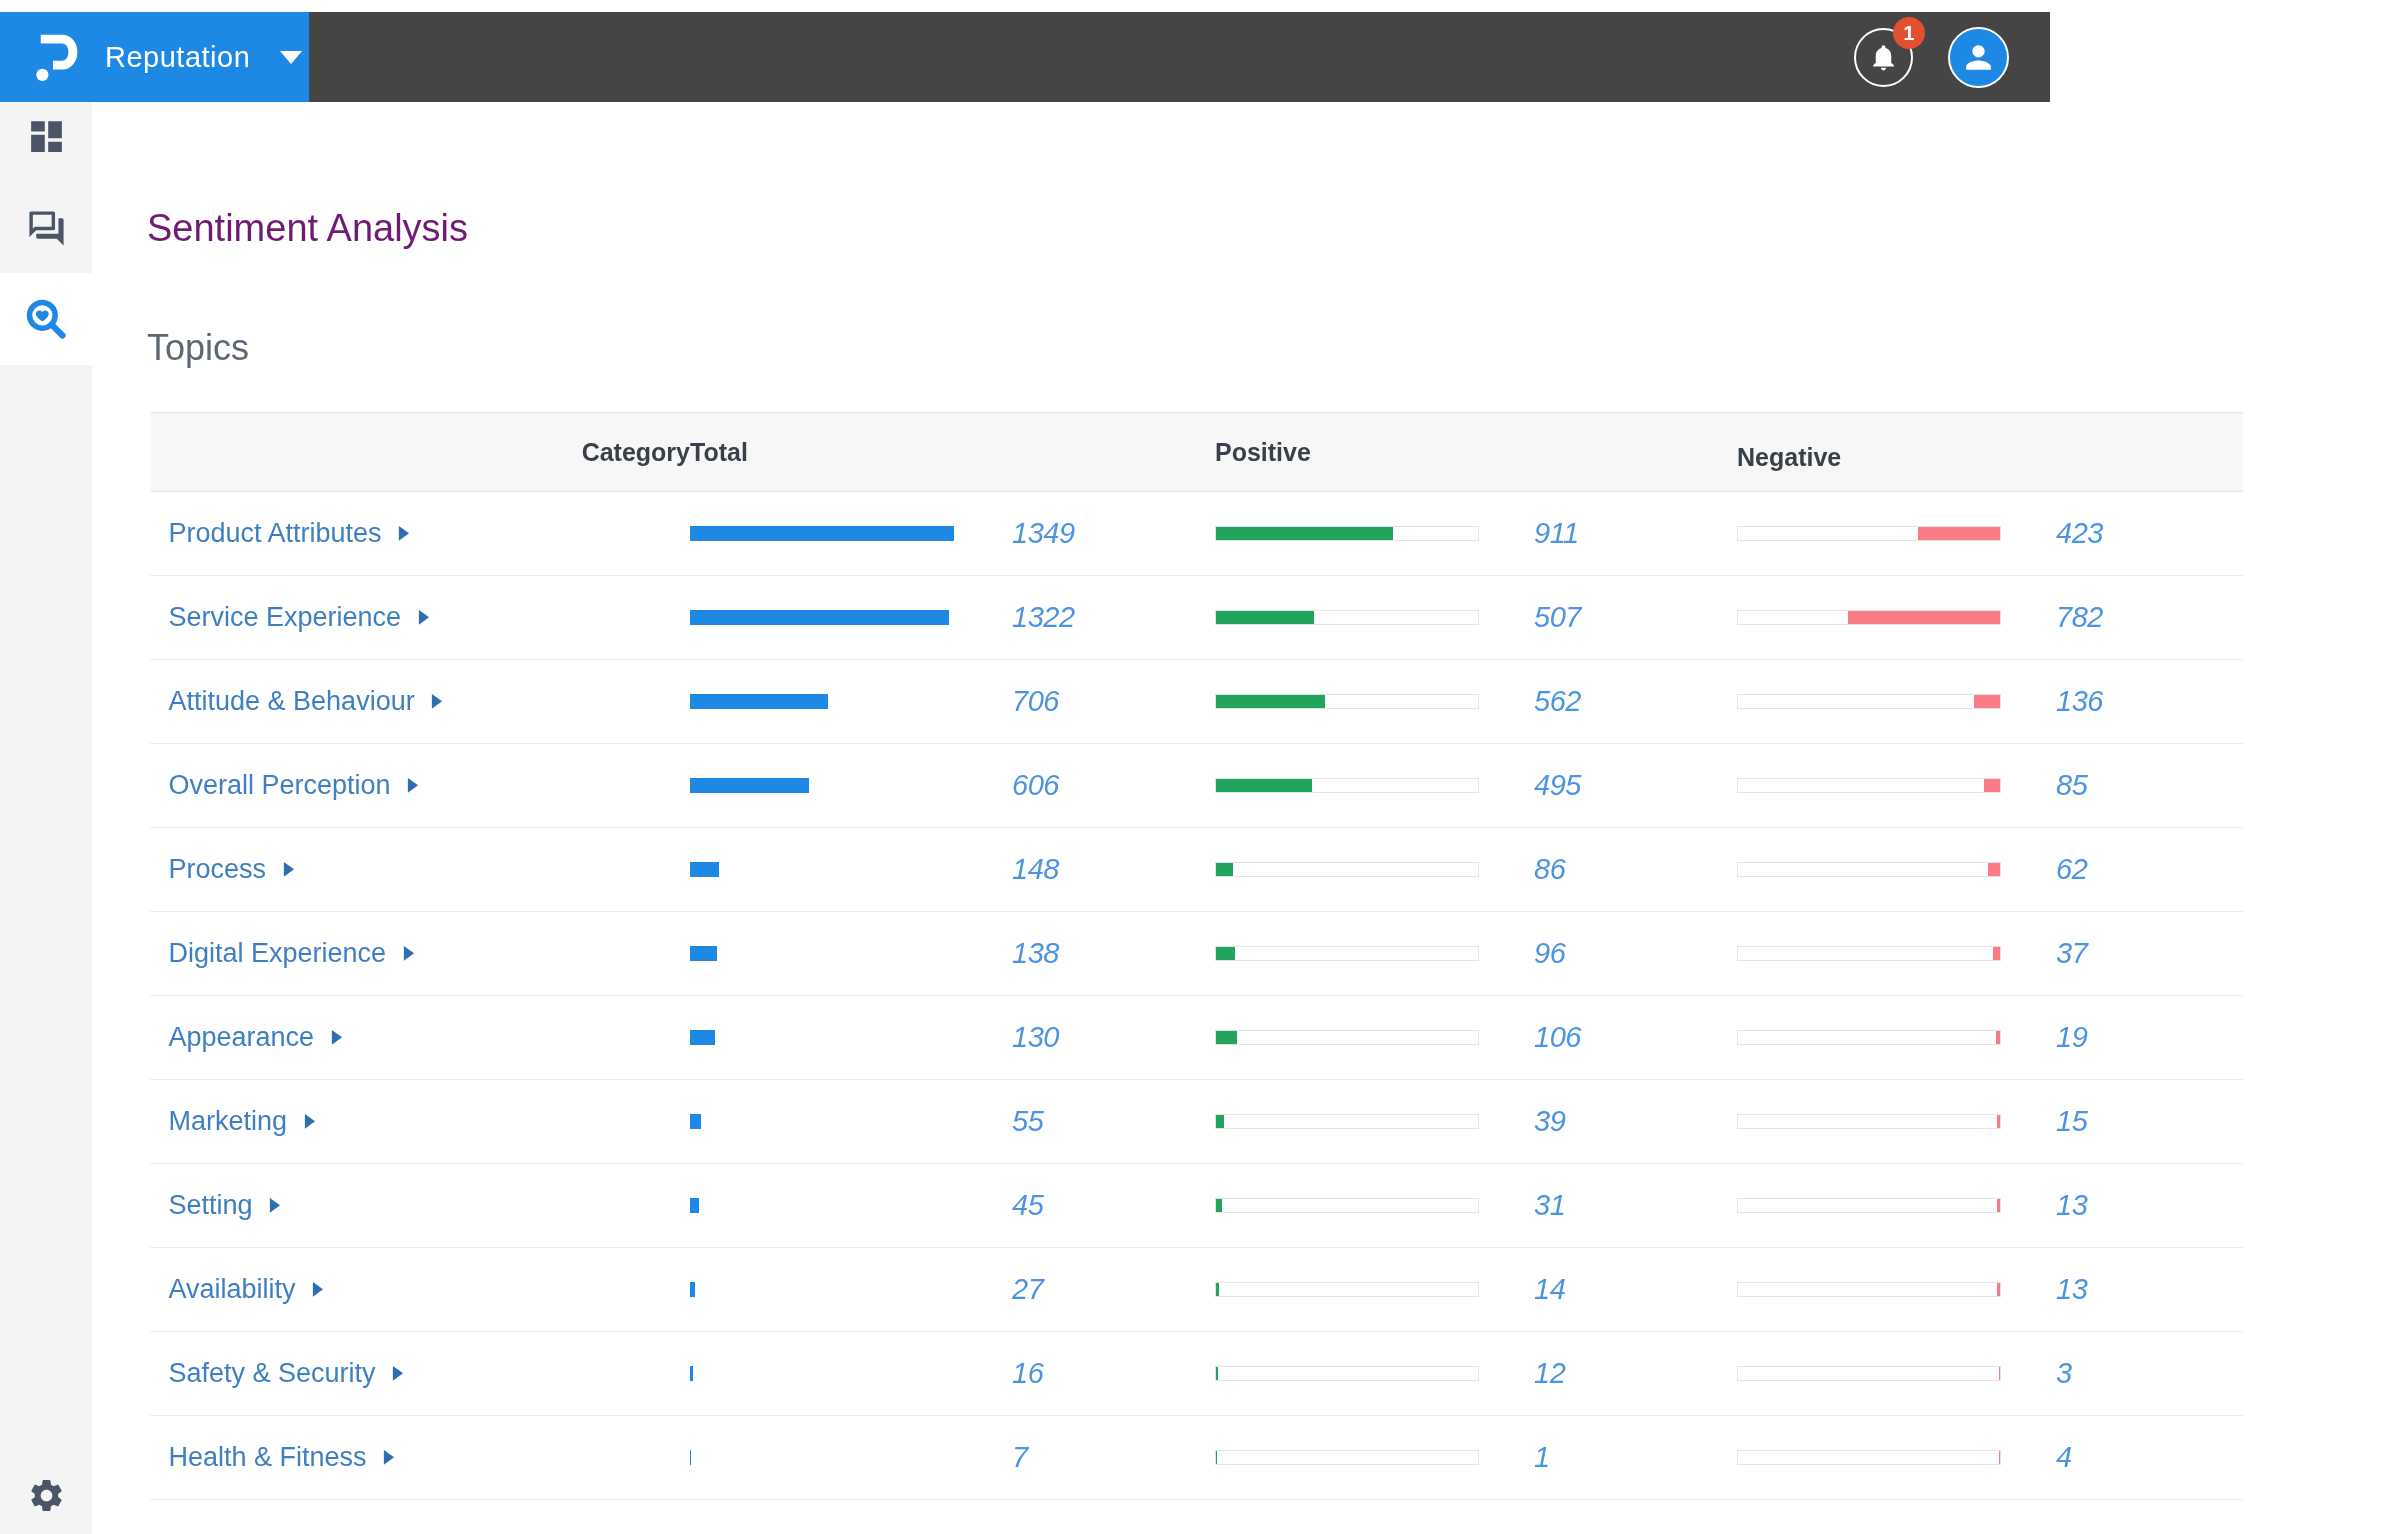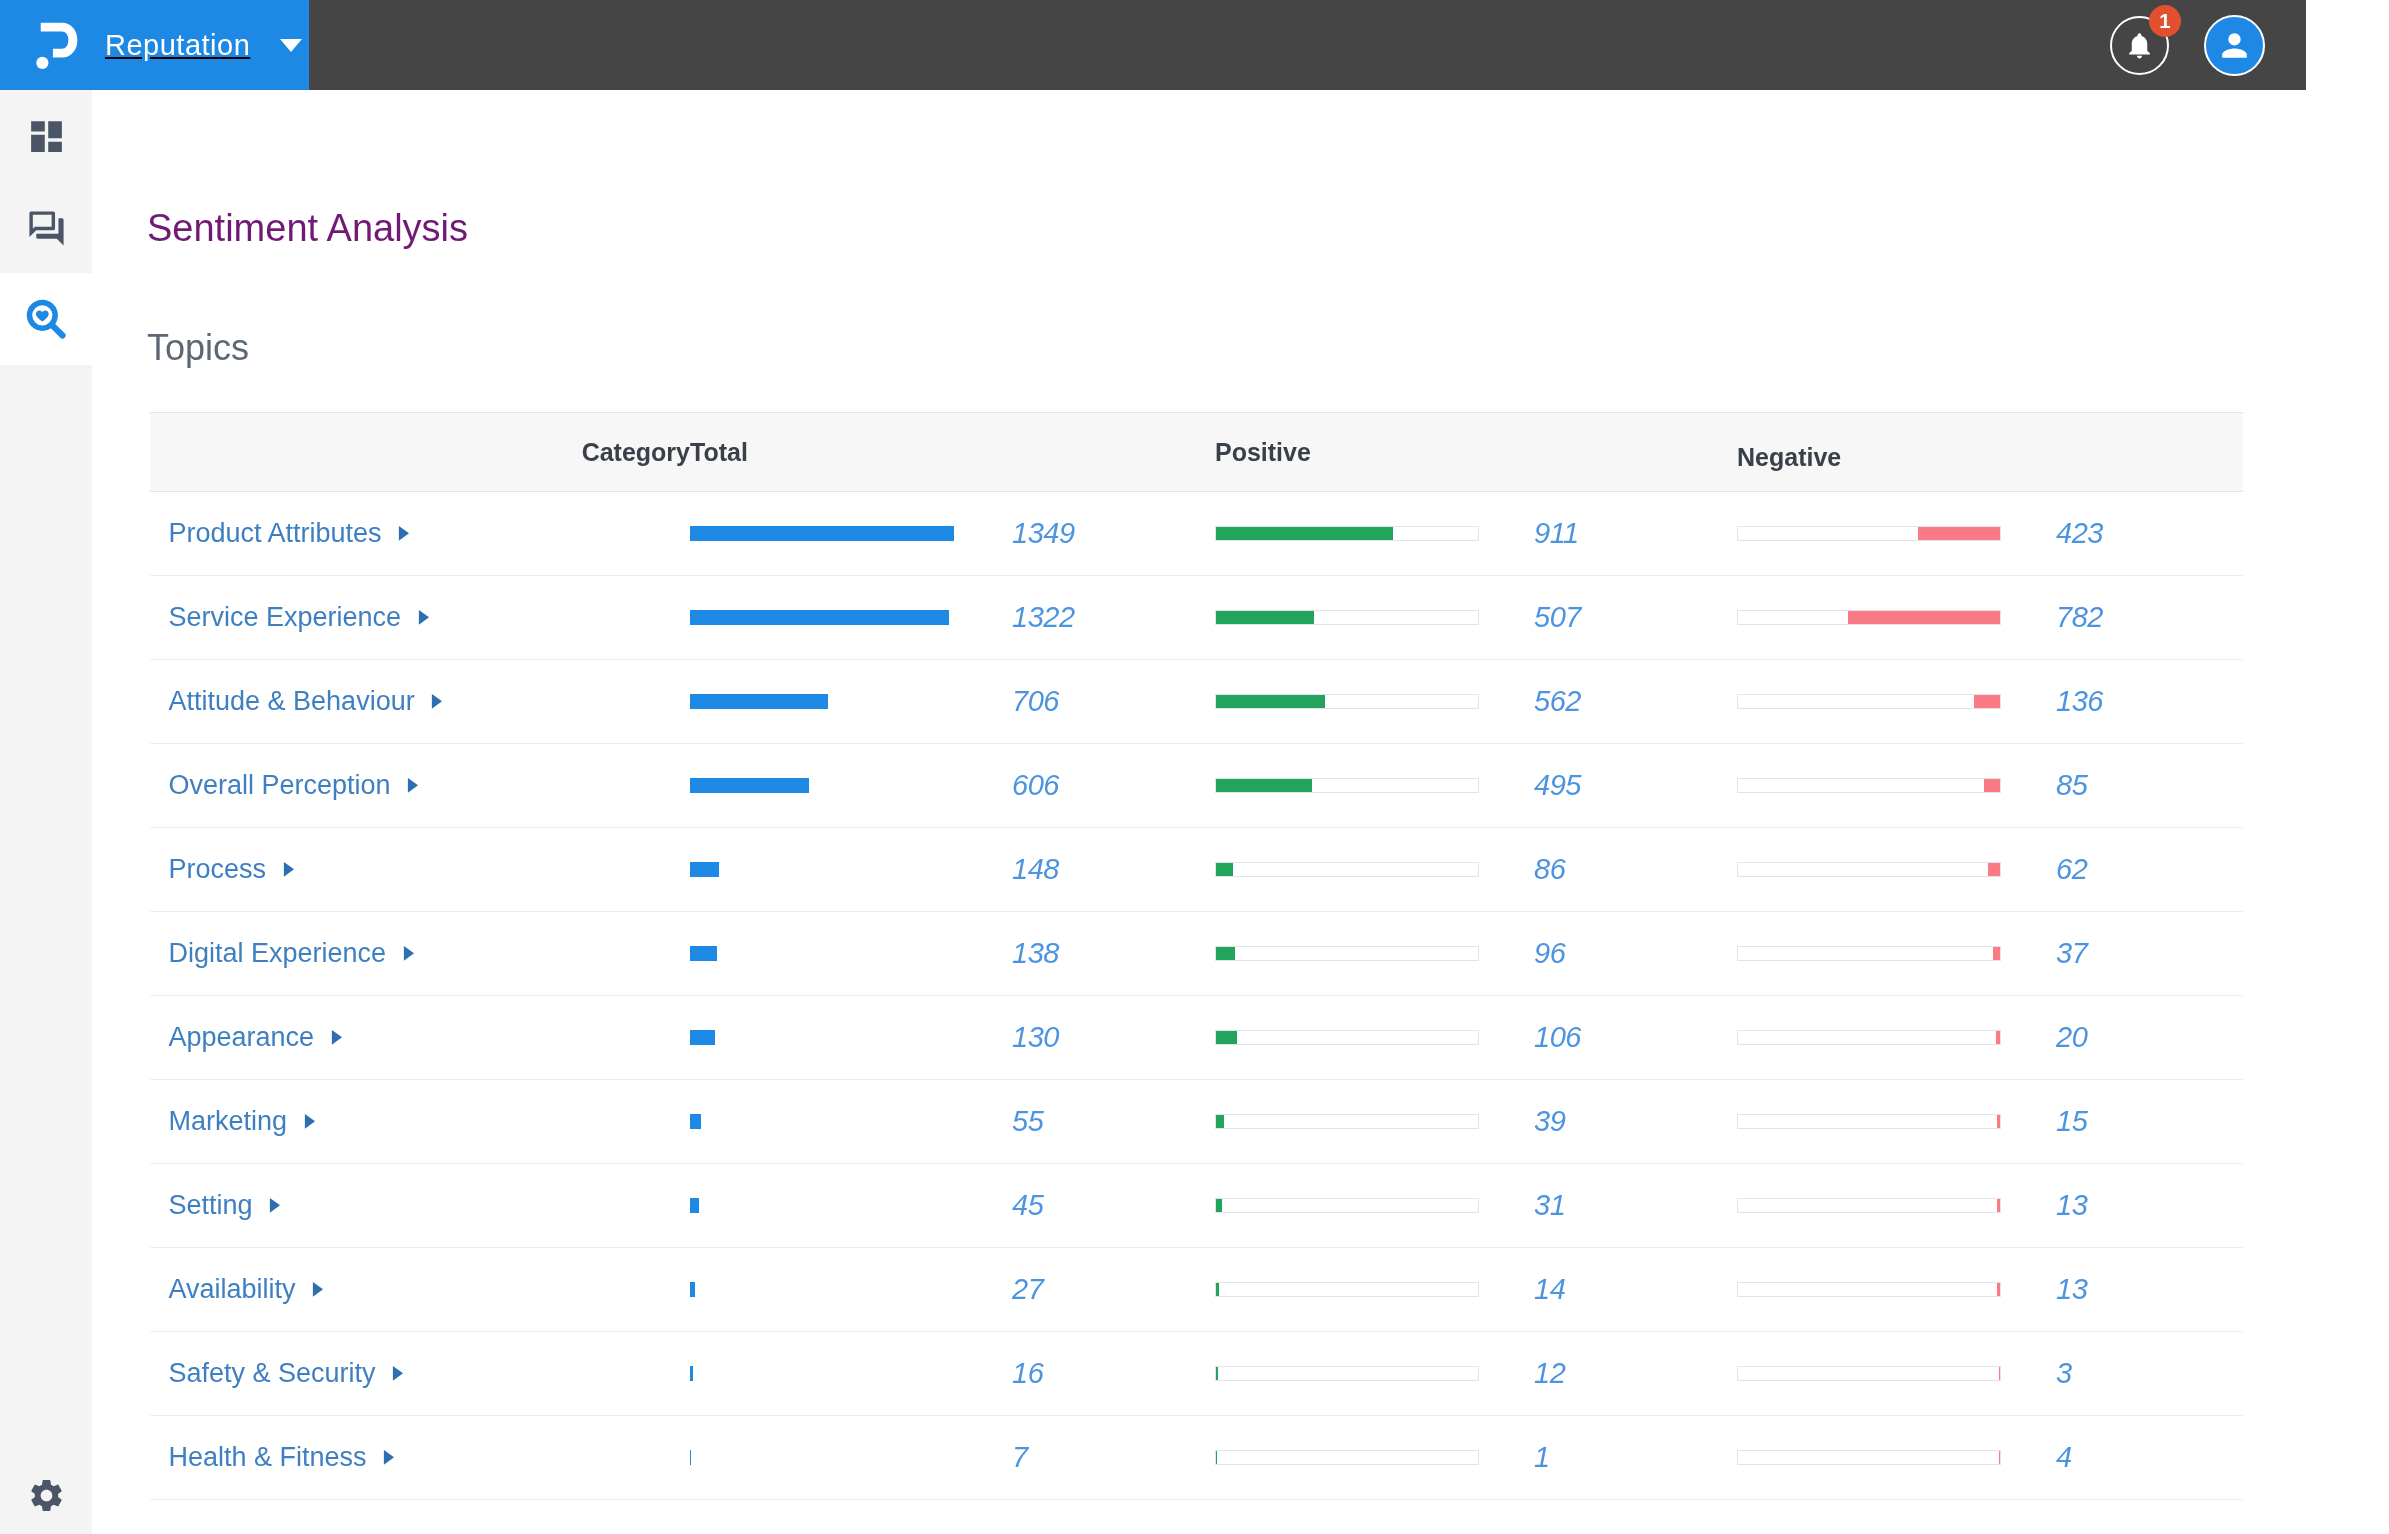--- a/index.html
+++ b/index.html
@@ -16,21 +16,21 @@
     --link-blue:#3d7fc1;
     --arrow-blue:#2e6fb2;
     --number-blue:#4d94e0;
     --badge-orange:#e2502f;
     --topbar-dark:#454545;
     --sidebar-bg:#f4f4f5;
     --icon-slate:#4a5666;
   }
 
   
-  .topbar{position:absolute;top:0;left:0;width:2306px;height:90px;background:var(--topbar-dark);display:flex;align-items:center;z-index:5;text-decoration:underline;}
+  .topbar{position:absolute;top:12px;left:0;width:2050px;height:90px;background:var(--topbar-dark);display:flex;align-items:center;z-index:5;}
   .logo-box{width:309px;height:90px;background:var(--brand-blue);display:flex;align-items:center;padding-left:31px;box-sizing:border-box;cursor:pointer;flex:0 0 auto;}
   .brand-name{color:#fff;font-size:29px;margin-left:22px;letter-spacing:0.5px;}
   .caret-down{width:0;height:0;border-left:11px solid transparent;border-right:11px solid transparent;border-top:13px solid #ffffff;margin-left:30px;}
   .topbar-right{margin-left:auto;display:flex;align-items:center;gap:35px;padding-right:41px;}
   .bell-wrap{position:relative;width:59px;height:59px;cursor:pointer;}
   .bell-circle{width:59px;height:59px;border-radius:50%;border:2.8px solid #ffffff;box-sizing:border-box;display:flex;align-items:center;justify-content:center;}
   .badge{position:absolute;top:-10.2px;right:-12px;width:32px;height:32px;border-radius:50%;background:var(--badge-orange);color:#fff;font-size:20.3px;font-weight:bold;display:flex;align-items:center;justify-content:center;}
   .avatar{width:61px;height:61px;border-radius:50%;background:var(--brand-blue);border:2.8px solid #ffffff;box-sizing:border-box;display:flex;align-items:center;justify-content:center;cursor:pointer;}
 
   
@@ -352,21 +352,21 @@
     </div>
     <div class="pos-num">
       <span class="num">106</span>
     </div>
     <div class="neg-cell bar-zone">
       <div class="pn-track">
         <div class="pn-fill neg" style="width: 1.40845%;"></div>
       </div>
     </div>
     <div class="neg-num">
-      <span class="num">20</span>
+      <span class="num">19</span>
     </div>
   </div>
         <div class="t-row">
     <div class="cat-cell">
       <span class="cat-link">Marketing</span>
       <span class="arrow-icon">
         <svg width="13" height="16.6" viewBox="0 0 14 18">
                 <path d="M2 1 L13 9 L2 17 Z" fill="#2e6fb2"></path>
               </svg>
       </span>

